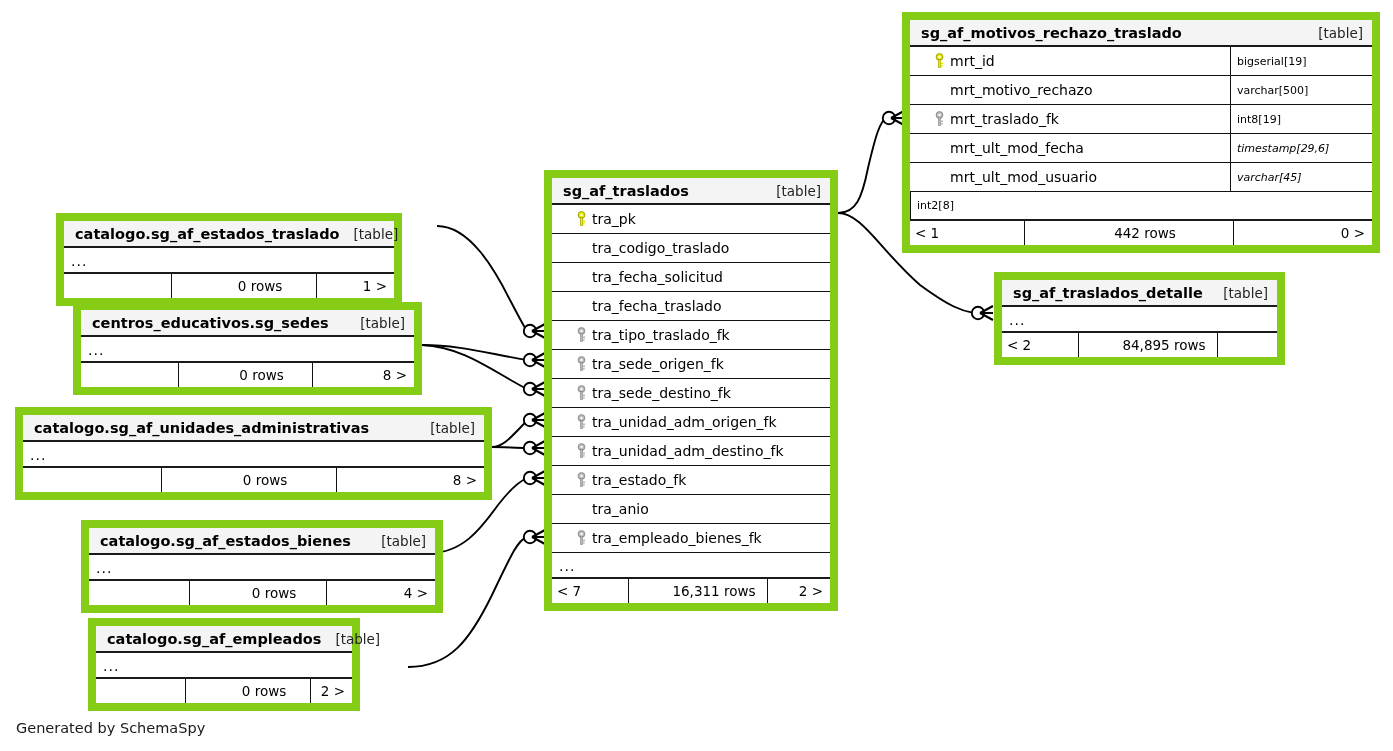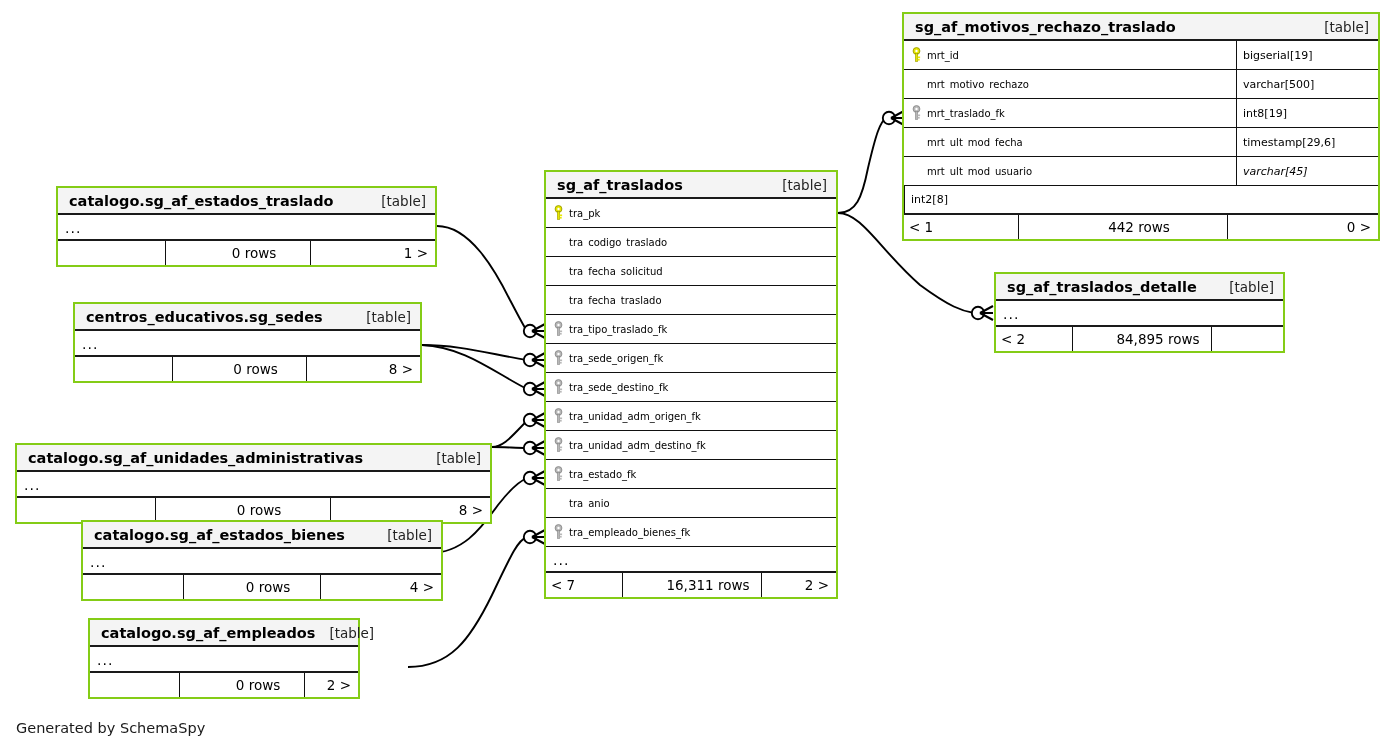--- a/index.html
+++ b/index.html
@@ -27,21 +27,21 @@
     left: 0; top: 0;
     width: 1393px;
     height: 751px;
     pointer-events: none;
     z-index: 1;
   }
 
   .table-node {
     position: absolute;
     background: #bef264;
-    border: 2px solid #84cc16;
+    border: 8px solid #84cc16;
     box-sizing: border-box;
     z-index: 2;
   }
 
   .tbl-title {
     display: flex;
     align-items: center;
     justify-content: space-between;
     background: #f4f4f4;
     border-bottom: 2px solid #1a1a1a;
@@ -70,22 +70,22 @@
     box-sizing: border-box;
     background: #fff;
   }
   .col-row:last-of-type { }
 
   .col-name {
     display: flex;
     align-items: center;
     flex: 1 1 auto;
     min-width: 0;
-    padding-left: 1px;
-    font-size: 10px;
+    padding-left: 18px;
+    font-size: 14px;
     color: #000;
     white-space: nowrap;
     overflow: hidden;
     box-sizing: border-box;
   }
   .col-type {
     flex: 0 0 auto;
     box-sizing: border-box;
     padding-left: 6px;
     font-size: 11px;
@@ -272,21 +272,21 @@
         <span>mrt_traslado_fk</span>
       </span>
       <span class="col-type" style="width:142px;">int8[19]</span>
     </div>
 
     <div class="col-row">
       <span class="col-name">
         <span class="keyslot"></span>
         <span>mrt_ult_mod_fecha</span>
       </span>
-      <span class="col-type" style="width:142px;">timestamp[29,6]</span>
+      <span class="col-type" style="width:142px;font-style:italic;">timestamp[29,6]</span>
     </div>
 
     <div class="col-row">
       <span class="col-name">
         <span class="keyslot"></span>
         <span>mrt_ult_mod_usuario</span>
       </span>
       <span class="col-type" style="width:142px;font-style:italic;">varchar[45]</span>
     </div>
 
@@ -470,21 +470,21 @@
       <span class="ttag">[table]</span>
     </div>
     <div class="ellipsis-row">...</div>
     <div class="foot-row">
       <span class="foot-cell foot-left" style="width:76px;">&lt; 2</span>
       <span class="foot-cell foot-mid" style="width:140px;">84,895 rows</span>
       <span class="foot-cell foot-right" style="flex:1 1 auto;"></span>
     </div>
   </div>
 
-  <div class="table-node" style="left:56px; top:186px; width:381px;">
+  <div class="table-node" style="left:56px; top:213px; width:346px;">
     <div class="tbl-title">
       <span class="tname">catalogo.sg_af_estados_traslado</span>
       <span class="ttag">[table]</span>
     </div>
     <div class="ellipsis-row">...</div>
     <div class="foot-row">
       <span class="foot-cell foot-left" style="width:107px;"></span>
       <span class="foot-cell foot-mid" style="width:146px;">0 rows</span>
       <span class="foot-cell foot-right" style="flex:1 1 auto;">1 &gt;</span>
     </div>
@@ -496,21 +496,21 @@
       <span class="ttag">[table]</span>
     </div>
     <div class="ellipsis-row">...</div>
     <div class="foot-row">
       <span class="foot-cell foot-left" style="width:97px;"></span>
       <span class="foot-cell foot-mid" style="width:135px;">0 rows</span>
       <span class="foot-cell foot-right" style="flex:1 1 auto;">8 &gt;</span>
     </div>
   </div>
 
-  <div class="table-node" style="left:15px; top:407px; width:477px;margin-top:36px;">
+  <div class="table-node" style="left:15px; top:407px; width:477px;">
     <div class="tbl-title">
       <span class="tname">catalogo.sg_af_unidades_administrativas</span>
       <span class="ttag">[table]</span>
     </div>
     <div class="ellipsis-row">...</div>
     <div class="foot-row">
       <span class="foot-cell foot-left" style="width:138px;"></span>
       <span class="foot-cell foot-mid" style="width:176px;">0 rows</span>
       <span class="foot-cell foot-right" style="flex:1 1 auto;">8 &gt;</span>
     </div>

